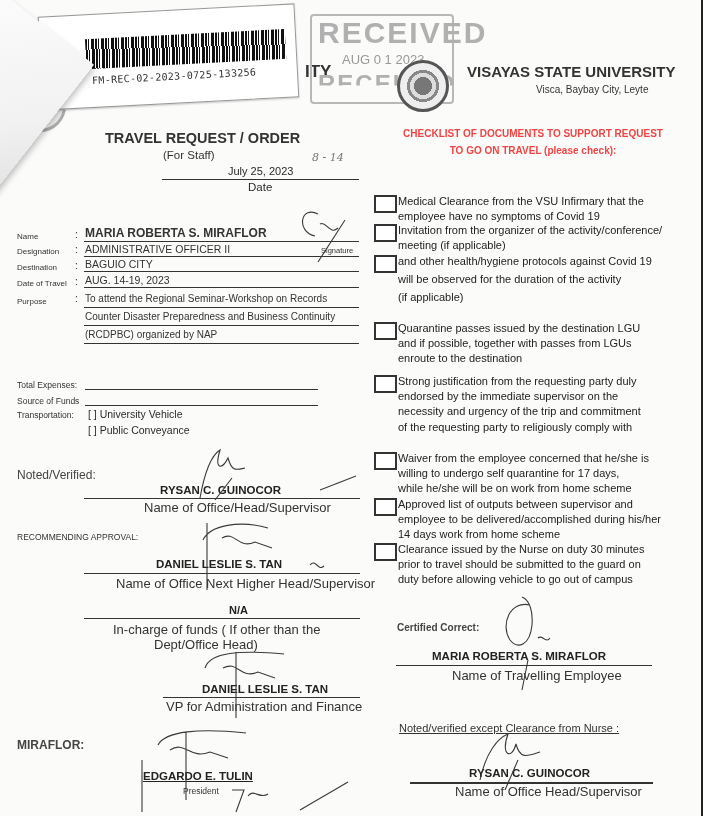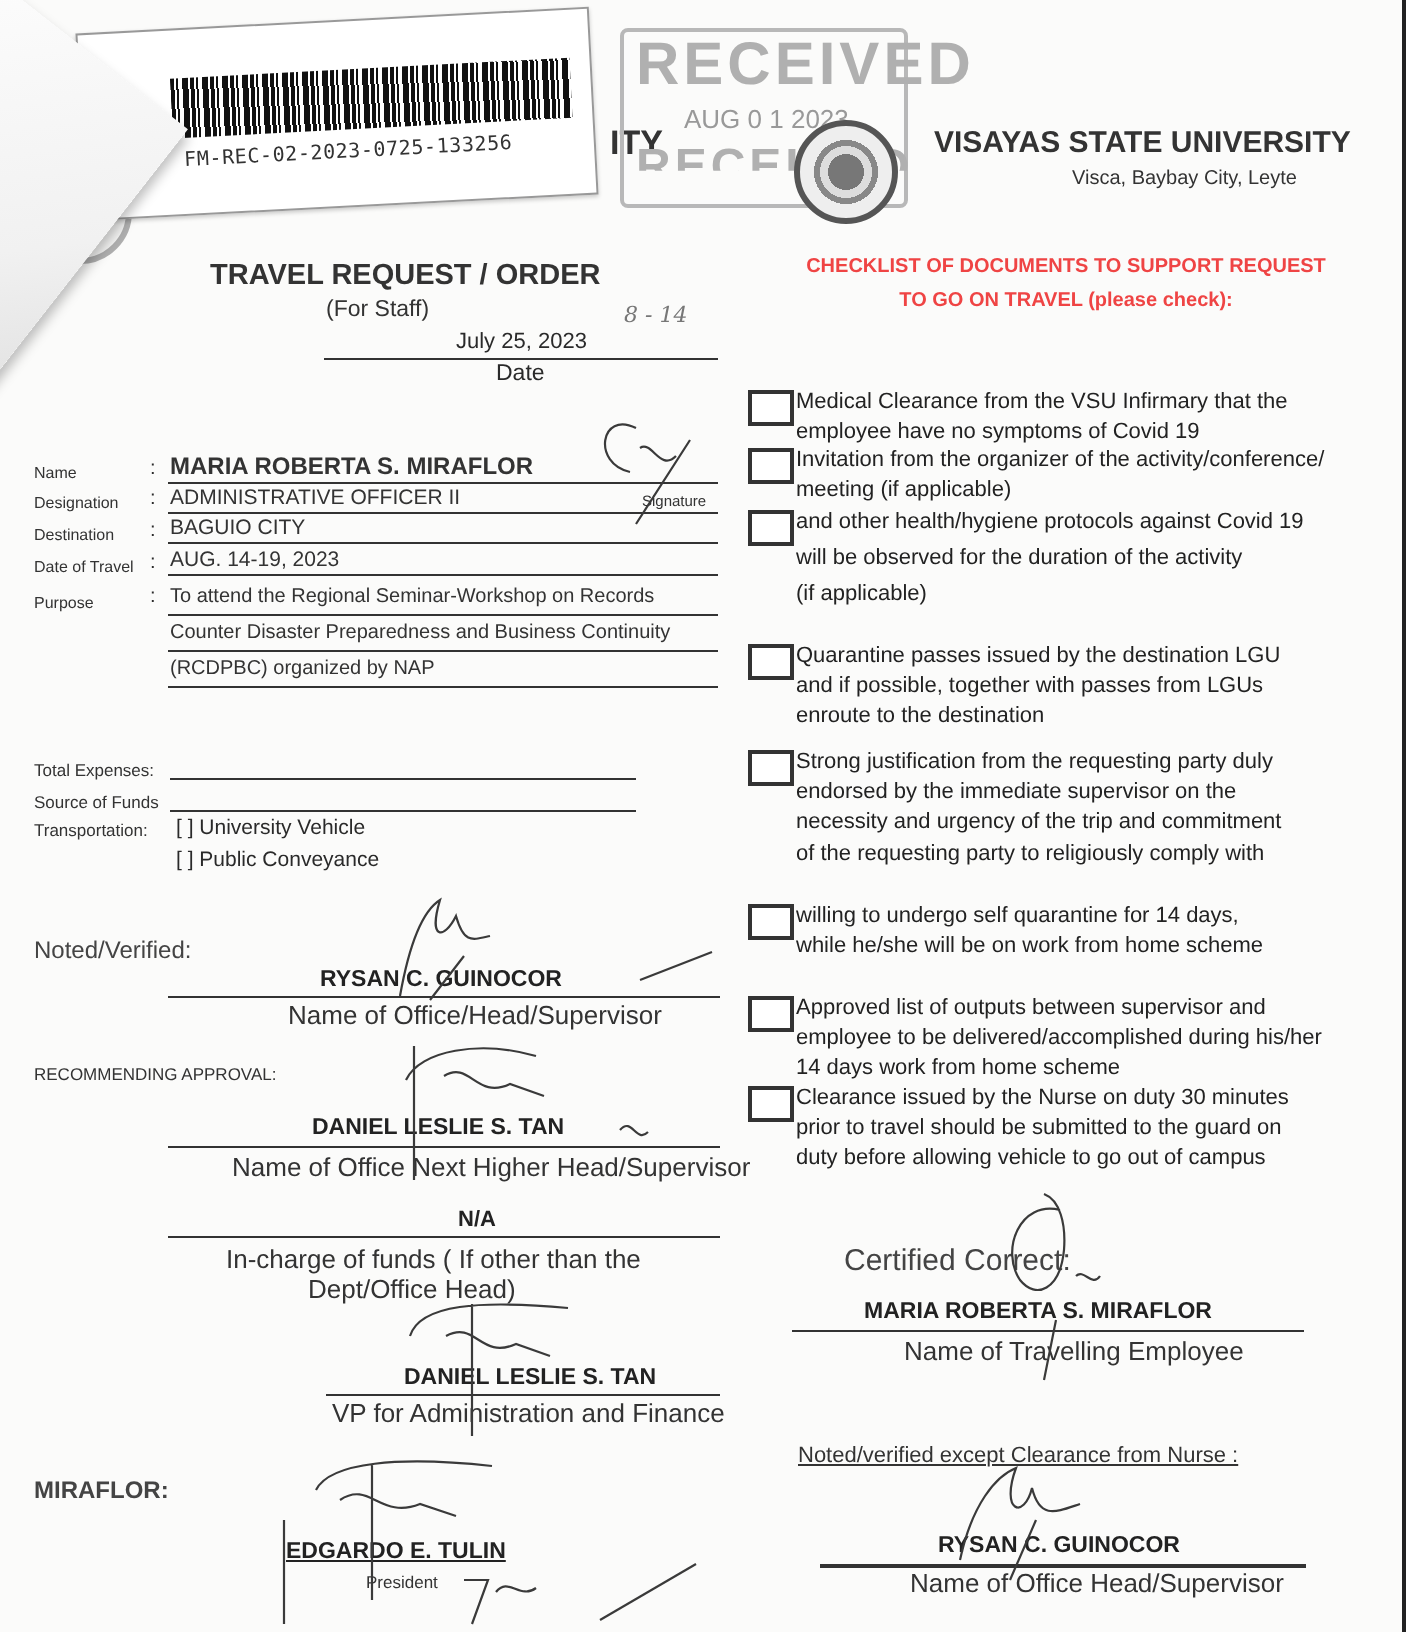--- a/index.html
+++ b/index.html
@@ -197,38 +197,39 @@
     </div>
     <div class="ck-box" style="top: 375px;"></div>
     <div class="ck-text" style="top: 374px;">
       <div>Strong justification from the requesting party duly</div>
       <div>endorsed by the immediate supervisor on the</div>
       <div>necessity and urgency of the trip and commitment</div>
       <div>of the requesting party to religiously comply with</div>
     </div>
     <div class="ck-box" style="top: 452px;"></div>
     <div class="ck-text" style="top: 451px;">
-      <div>willing to undergo self quarantine for 14 days,</div>
+      <div>Waiver from the employee concerned that he/she is</div>
+      <div>willing to undergo self quarantine for 17 days,</div>
       <div>while he/she will be on work from home scheme</div>
     </div>
     <div class="ck-box" style="top: 498px;"></div>
     <div class="ck-text" style="top: 497px;">
       <div>Approved list of outputs between supervisor and</div>
       <div>employee to be delivered/accomplished during his/her</div>
       <div>14 days work from home scheme</div>
     </div>
     <div class="ck-box" style="top: 543px;"></div>
     <div class="ck-text" style="top: 542px;">
       <div>Clearance issued by the Nurse on duty 30 minutes</div>
       <div>prior to travel should be submitted to the guard on</div>
       <div>duty before allowing vehicle to go out of campus</div>
     </div>
   </div>
 
-<div class="abs" style="left:422px;top:622px;font-size:15px;font-weight:normal;color:#444;">Certified Correct:</div>
+<div class="abs" style="left:397px;top:622px;font-size:10px;font-weight:bold;color:#444;">Certified Correct:</div>
 <div class="abs sig-name" style="left:432px;top:650px;">MARIA ROBERTA S. MIRAFLOR</div>
 <div class="abs uline" style="left:396px;top:665px;width:256px;"></div>
 <div class="abs sig-role" style="left:452px;top:668px;">Name of Travelling Employee</div>
 
 <div class="abs" style="left:399px;top:722px;font-size:11px;text-decoration:underline;color:#333;">Noted/verified except Clearance from Nurse :</div>
 <div class="abs sig-name" style="left:469px;top:767px;">RYSAN C. GUINOCOR</div>
 <div class="abs uline" style="left:410px;top:782px;width:243px;height:2px;"></div>
 <div class="abs sig-role" style="left:455px;top:784px;">Name of Office Head/Supervisor</div>
 
 <svg class="sig-scribble" style="left:0;top:0;" width="703" height="816">

